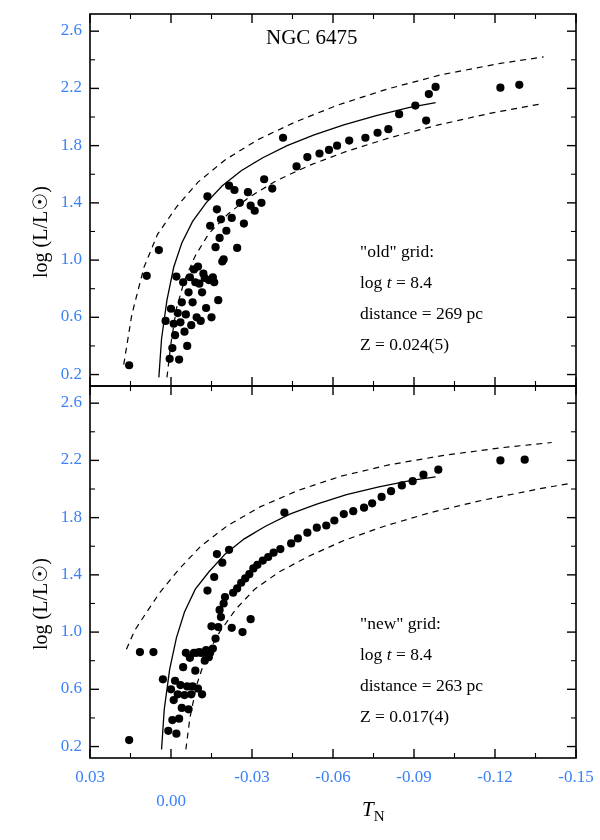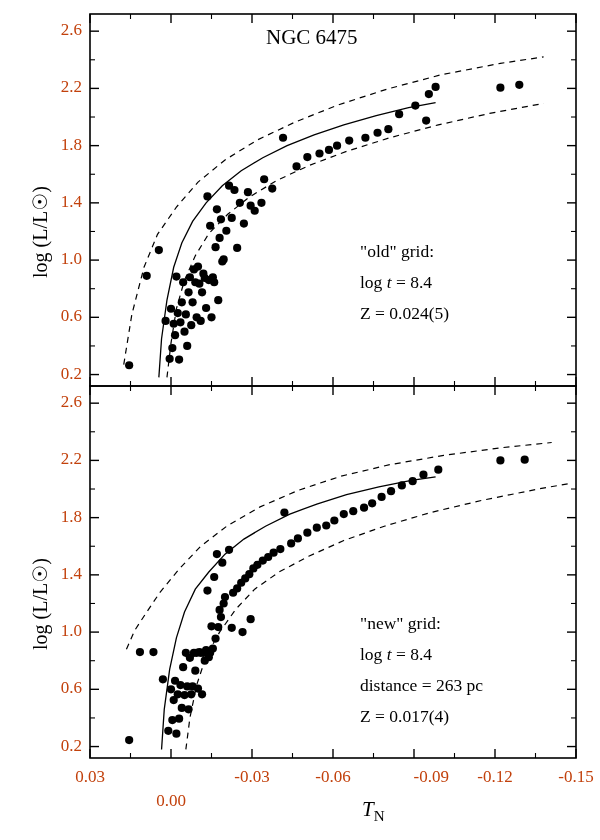--- a/index.html
+++ b/index.html
@@ -49,21 +49,21 @@
   .model-dash {
     fill: none;
     stroke: #000;
     stroke-width: 1.2;
     stroke-dasharray: 6 5;
   }
   .tick-label {
     position: absolute;
     font-size: 17px;
     font-family: "Liberation Serif", serif;
-    color: #c2410c;
+    color: #3b82f6;
     text-align: center;
     white-space: nowrap;
   }
   .ylabel {
     position: absolute;
     font-size: 20px;
     font-family: "Liberation Serif", serif;
     white-space: nowrap;
     transform-origin: 0 0;
     transform: rotate(-90deg);
@@ -387,35 +387,36 @@
       <div class="tick-label" style="left: 42px; top: 678.323px; width: 40px; text-align: right;">0.6</div>
       <div class="tick-label" style="left: 42px; top: 621.092px; width: 40px; text-align: right;">1.0</div>
       <div class="tick-label" style="left: 42px; top: 563.862px; width: 40px; text-align: right;">1.4</div>
       <div class="tick-label" style="left: 42px; top: 506.631px; width: 40px; text-align: right;">1.8</div>
       <div class="tick-label" style="left: 42px; top: 449.4px; width: 40px; text-align: right;">2.2</div>
       <div class="tick-label" style="left: 42px; top: 392.169px; width: 40px; text-align: right;">2.6</div>
       <div class="tick-label" style="left: 55px; top: 767px; width: 70px;">0.03</div>
       <div class="tick-label" style="left: 136px; top: 767px; width: 70px; margin-top: 24px;">0.00</div>
       <div class="tick-label" style="left: 217px; top: 767px; width: 70px;">-0.03</div>
       <div class="tick-label" style="left: 298px; top: 767px; width: 70px;">-0.06</div>
-      <div class="tick-label" style="left: 379px; top: 767px; width: 70px; text-align: right;">-0.09</div>
+      <div class="tick-label" style="left: 379px; top: 767px; width: 70px;">-0.09</div>
       <div class="tick-label" style="left: 460px; top: 767px; width: 70px;">-0.12</div>
       <div class="tick-label" style="left: 541px; top: 767px; width: 70px;">-0.15</div>
     </div>
 
   <div class="ylabel" id="ylab-top" style="left: 28px; top: 278px;">log (L/L☉)</div>
   <div class="ylabel" id="ylab-bot" style="left: 28px; top: 650px;">log (L/L☉)</div>
 
   <div class="xlabel" id="xlab" style="left: 318px; top: 797px; margin-left: 44px;"><span class="ital">T</span><span class="sub">N</span></div>
 
   <div class="title-text" id="chart-title" style="left:266px; top:25px;">NGC 6475</div>
 
   <div class="annot" id="annot-top" style="left:360px; top:236px;">
     <div>"old" grid:</div>
     <div><span>log </span><span class="ital">t</span><span> = 8.4</span></div>
+    <div>distance = 269 pc</div>
     <div>Z = 0.024(5)</div>
   </div>
 
   <div class="annot" id="annot-bot" style="left:360px; top:608px;">
     <div>"new" grid:</div>
     <div><span>log </span><span class="ital">t</span><span> = 8.4</span></div>
     <div>distance = 263 pc</div>
     <div>Z = 0.017(4)</div>
   </div>
 

